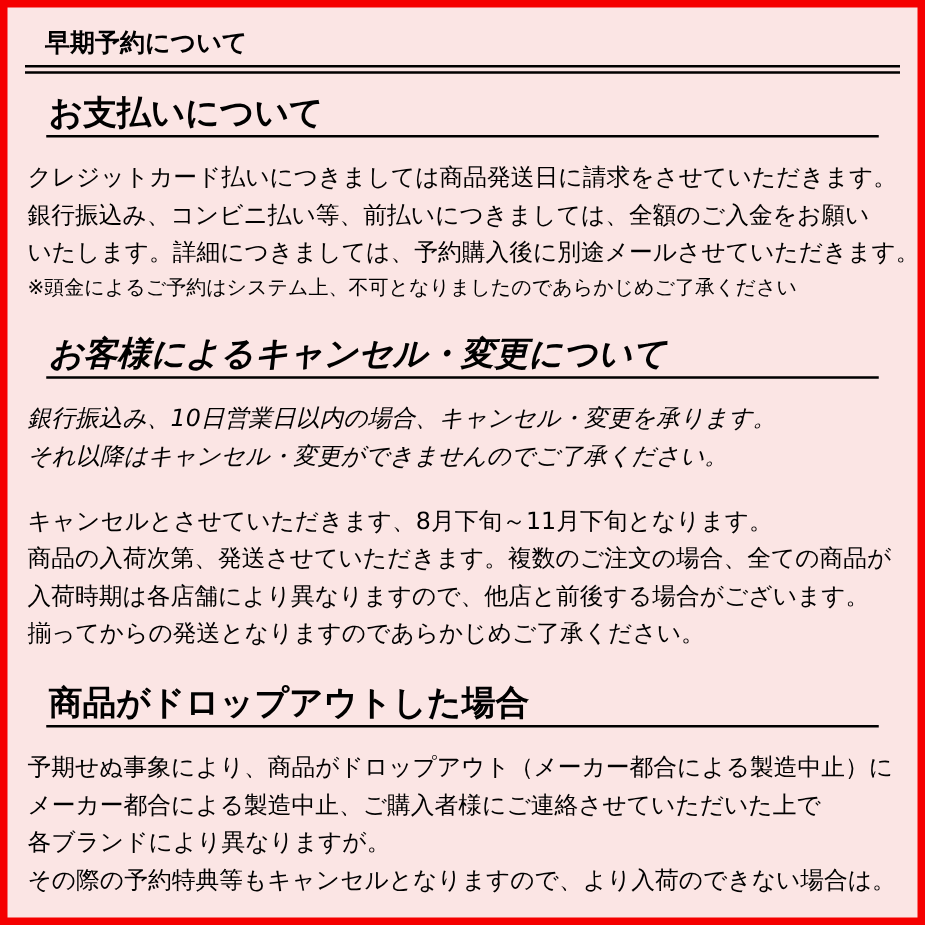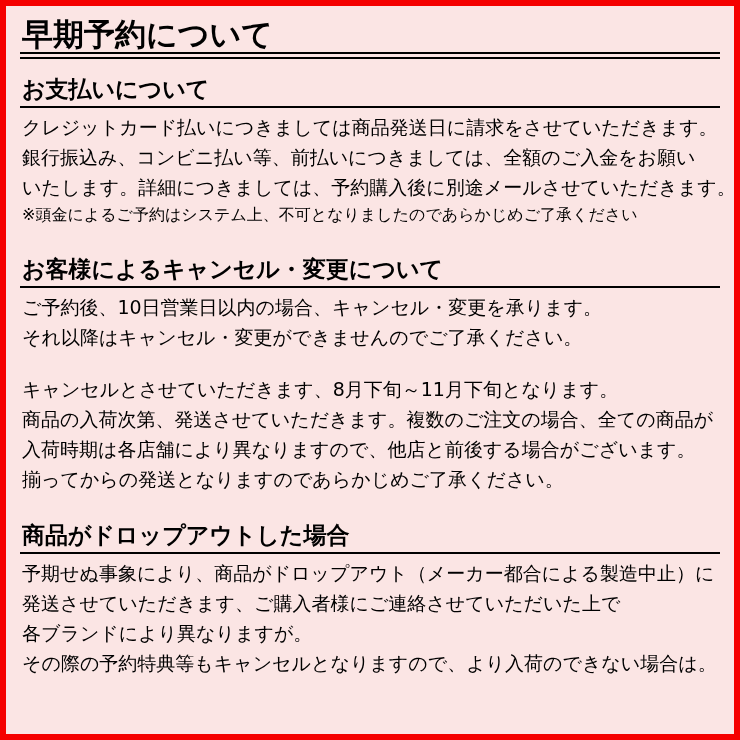--- a/index.html
+++ b/index.html
@@ -8,43 +8,43 @@
     height: 740px;
     box-sizing: border-box;
     background: #fbe5e4;
     border: 6px solid #f50000;
     padding: 8px 14px 0 14px;
     font-family: "DejaVu Sans", sans-serif;
     color: #000;
     overflow: hidden;
   }
   .page-title {
-    font-size: 31px;
+    font-size: 20px;
     font-weight: bold;
     line-height: 32px;
-    margin: 4px 0 0 2px;
+    margin: 4px 0 0 16px;
     white-space: nowrap;
   }
   .double-rule {
     height: 3px;
     border-top: 2px solid #000;
     border-bottom: 2px solid #000;
     margin-top: 2px;
   }
   .section-heading {
-    font-size: 23px;
+    font-size: 27px;
     font-weight: bold;
     line-height: 30px;
-    margin: 0;
+    margin: 17px;
     padding: 0 0 2px 2px;
     border-bottom: 2px solid #000;
     white-space: nowrap;
   }
   .sec-payment   { margin-top: 15px; }
-  .sec-cancel    { margin-top: 26px; }
+  .sec-cancel    { margin-top: 26px; font-style: italic; }
   .sec-delivery  { margin-top: 22px; }
   .sec-dropout   { margin-top: 26px; }
   .body-block { margin-top: 4px; }
   .line {
     font-size: 19px;
     line-height: 30px;
     margin: 0 0 0 2px;
     white-space: nowrap;
   }
   .note {
@@ -66,35 +66,35 @@
     <p class="line">クレジットカード払いにつきましては商品発送日に請求をさせていただきます。</p>
     <p class="line">銀行振込み、コンビニ払い等、前払いにつきましては、全額のご入金をお願い</p>
     <p class="line">いたします。詳細につきましては、予約購入後に別途メールさせていただきます。</p>
     <p class="note">※頭金によるご予約はシステム上、不可となりましたのであらかじめご了承ください</p>
   </div>
 </section>
 
 <section class="sec-cancel">
   <h2 class="section-heading">お客様によるキャンセル・変更について</h2>
   <div class="body-block">
-    <p class="line">ご予約後、10日営業日以内の場合、キャンセル・変更を承ります。</p>
+    <p class="line">銀行振込み、10日営業日以内の場合、キャンセル・変更を承ります。</p>
     <p class="line">それ以降はキャンセル・変更ができませんのでご了承ください。</p>
   </div>
 </section>
 
 <section class="sec-delivery">
   <div class="body-block">
     <p class="line">キャンセルとさせていただきます、8月下旬～11月下旬となります。</p>
     <p class="line">商品の入荷次第、発送させていただきます。複数のご注文の場合、全ての商品が</p>
     <p class="line">入荷時期は各店舗により異なりますので、他店と前後する場合がございます。</p>
     <p class="line">揃ってからの発送となりますのであらかじめご了承ください。</p>
   </div>
 </section>
 
 <section class="sec-dropout">
   <h2 class="section-heading">商品がドロップアウトした場合</h2>
   <div class="body-block">
     <p class="line">予期せぬ事象により、商品がドロップアウト（メーカー都合による製造中止）に</p>
-    <p class="line">発送させていただきます、ご購入者様にご連絡させていただいた上で</p>
+    <p class="line">メーカー都合による製造中止、ご購入者様にご連絡させていただいた上で</p>
     <p class="line">各ブランドにより異なりますが。</p>
     <p class="line">その際の予約特典等もキャンセルとなりますので、より入荷のできない場合は。</p>
   </div>
 </section>
 
 </body></html>

